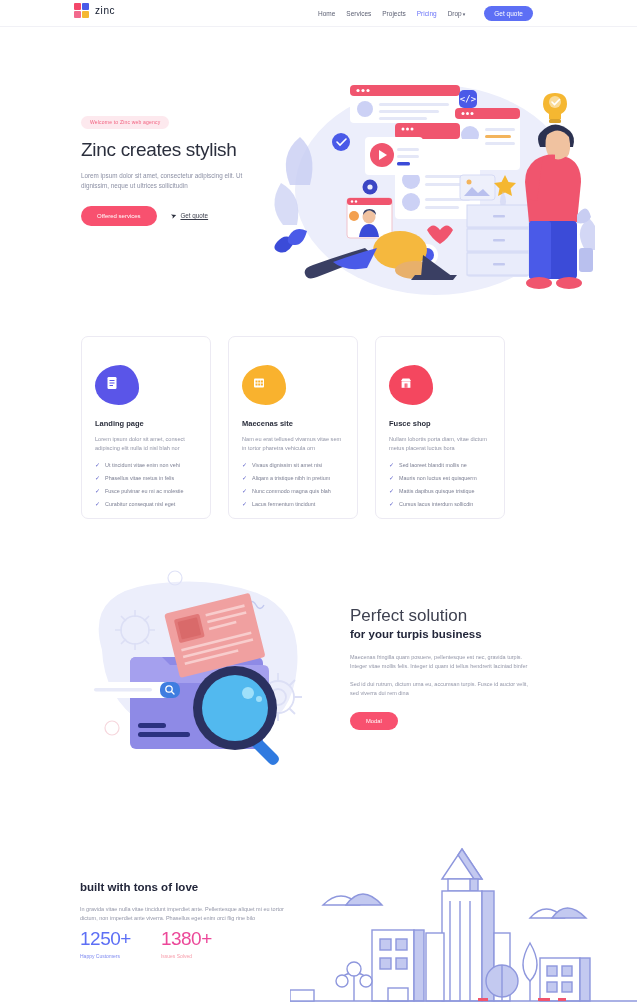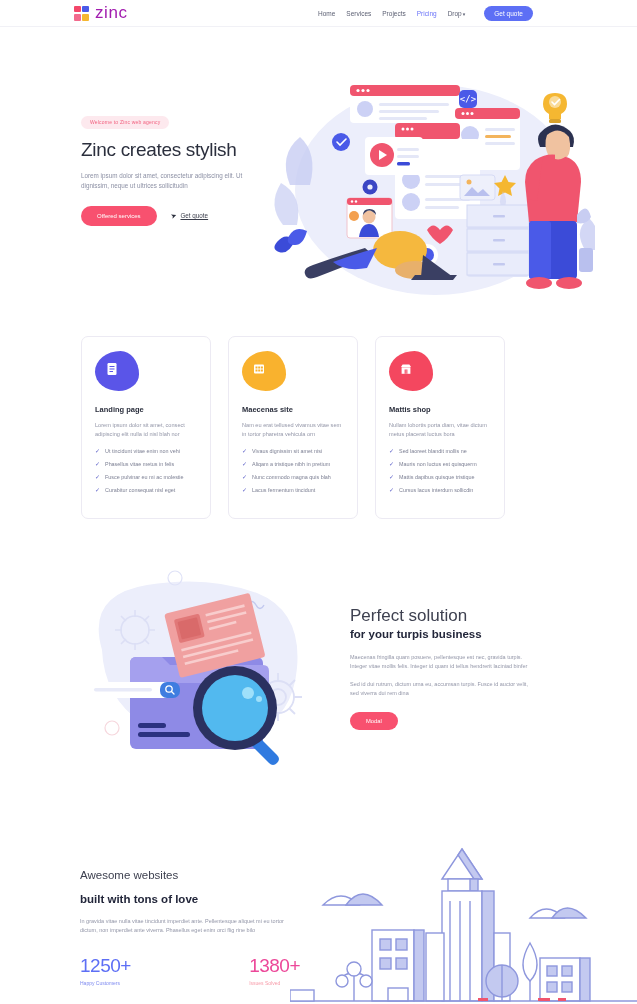--- a/index.html
+++ b/index.html
@@ -18,21 +18,21 @@
     border-bottom: 1px solid #f1f1f6;
     display: flex; align-items: center;
   }
   .logo-wrap { position: absolute; left: 74px; top: 3px; display: flex; align-items: center; gap: 6px; }
   .logo-mark { width: 15px; height: 15px; display: grid; grid-template-columns: 1fr 1fr; grid-template-rows: 1fr 1fr; gap: 1.5px; }
   .lm { border-radius: 1px; }
   .lm1 { background: #f3476a; }
   .lm2 { background: #4a5ae8; }
   .lm3 { background: #f26a8d; }
   .lm4 { background: #f5b731; }
-  .logo-text { font-size: 17px; letter-spacing: 0.6px; color: #a21caf; font-weight: 400; }
+  .logo-text { font-size: 10px; letter-spacing: 0.6px; color: #0f172a; font-weight: 400; }
 
   .nav-links { position: absolute; left: 318px; top: 6px; display: flex; align-items: center; gap: 11px; }
   .nav-link { font-size: 6.5px; color: #5b5f72; text-decoration: none; white-space: nowrap; }
   .nav-link.active { color: #6b74f8; }
   .nav-caret { font-size: 5px; color: #5b5f72; margin-left: 1px; }
   .nav-cta {
     margin-left: 8px; background: #5d6ff5; color: #fff; font-size: 6.5px;
     border: none; border-radius: 9px; padding: 4px 10px; white-space: nowrap; cursor: pointer;
   }
 
@@ -57,21 +57,21 @@
   .plane { color: #2b2f3d; font-size: 7px; transform: rotate(-20deg); }
   .link-quote-text { font-size: 6.3px; color: #3a3d4a; text-decoration: underline; }
 
   .hero-art { position: absolute; left: 255px; top: 38px; width: 340px; height: 235px; }
 
   
   .cards { position: absolute; top: 336px; left: 0; width: 637px; height: 185px; }
   .card {
     position: absolute; top: 0; width: 130px; height: 183px;
     background: #fff; border: 1px solid #eceaf3; border-radius: 7px;
-    padding: 14px 13px;
+    padding: 28px 13px;
   }
   .card:nth-child(1) { left: 81px; }
   .card:nth-child(2) { left: 228px; }
   .card:nth-child(3) { left: 375px; }
   .blob { position: relative; width: 44px; height: 40px; }
   .blob-shape { position: absolute; inset: 0; border-radius: 58% 42% 46% 54% / 52% 58% 42% 48%; }
   .b-blue { background: #5a55e8; }
   .b-amber { background: #f9b22e; }
   .b-pink { background: #f4475f; }
   .blob-ico { position: absolute; left: 9px; top: 10px; width: 16px; height: 16px; }
@@ -93,21 +93,21 @@
     margin-top: 14px; background: #f8516f; color: #fff; font-size: 5.8px;
     border: none; border-radius: 11px; padding: 6px 16px; cursor: pointer;
   }
 
   
   .stats { position: absolute; top: 860px; left: 0; width: 637px; height: 144px; }
   .stats-copy { position: absolute; left: 80px; top: 9px; width: 220px; }
   .s-title-light { font-size: 11.5px; color: #3e4150; }
   .s-title-bold { font-size: 11.5px; color: #22263a; font-weight: bold; margin-top: 12px; }
   .s-p { margin-top: 12px; font-size: 5.5px; line-height: 9px; color: #9396a8; width: 205px; }
-  .counters { margin-top: 20px; display: flex; gap: 30px; justify-content: space-between; }
+  .counters { margin-top: 5px; display: flex; gap: 30px; }
   .counter-num { font-size: 19px; font-weight: normal; letter-spacing: -.5px; }
   .c-blue { color: #5d6ff5; }
   .c-pink { color: #ec4899; }
   .counter-lbl { font-size: 5px; margin-top: 3px; }
   .l-blue { color: #7f8bf0; }
   .l-pink { color: #f79ba9; }
   .city-art { position: absolute; left: 290px; top: -25px; width: 347px; height: 170px; }
 </style>
 </head>
 <body>
@@ -318,21 +318,21 @@
   <div class="card">
     <div class="blob">
       <div class="blob-shape b-pink"></div>
       <svg class="blob-ico" viewBox="0 0 16 16">
         <path d="M3 6 l1.6 -2.5 h6.8 L13 6 z" fill="#fff"></path>
         <rect x="3.6" y="6.3" width="8.8" height="6.5" fill="#fff"></rect>
         <rect x="6.6" y="8.5" width="2.8" height="4.3" fill="#f4475f"></rect>
         <rect x="7.8" y="8.5" width="0.5" height="4.3" fill="#fff"></rect>
       </svg>
     </div>
-    <div class="card-title">Mattis shop</div>
+    <div class="card-title">Fusce shop</div>
     <p class="card-desc">Nullam lobortis porta diam, vitae dictum metus placerat luctus bora</p>
     <div class="card-list">
       <div class="card-li">
           <span class="tick">✓</span>
           <span>Sed laoreet blandit mollis ne</span>
         </div>
       <div class="card-li">
           <span class="tick">✓</span>
           <span>Mauris non luctus est quisquerm</span>
         </div>
@@ -396,21 +396,20 @@
     <div class="f-title-light">Perfect solution</div>
     <div class="f-title-bold">for your turpis business</div>
     <p class="f-p">Maecenas fringilla quam posuere, pellentesque est nec, gravida turpis. Integer vitae mollis felis. Integer id quam id tellus hendrerit laciniad binfer</p>
     <p class="f-p f-p2">Sed id dui rutrum, dictum urna eu, accumsan turpis. Fusce id auctor velit, sed viverra dui rem dina</p>
     <button class="btn-modal">Modal</button>
   </div>
 </section>
 
 <section class="stats">
   <div class="stats-copy">
-    <div class="s-title-light">Awesome websites</div>
     <div class="s-title-bold">built with tons of love</div>
     <p class="s-p">In gravida vitae nulla vitae tincidunt imperdiet ante. Pellentesque aliquet mi eu tortor dictum, non imperdiet ante viverra. Phasellus eget enim orci flig rine bilo</p>
     <div class="counters">
       <div>
         <div class="counter-num c-blue">1250+</div>
         <div class="counter-lbl l-blue">Happy Customers</div>
       </div>
       <div>
         <div class="counter-num c-pink">1380+</div>
         <div class="counter-lbl l-pink">Issues Solved</div>

